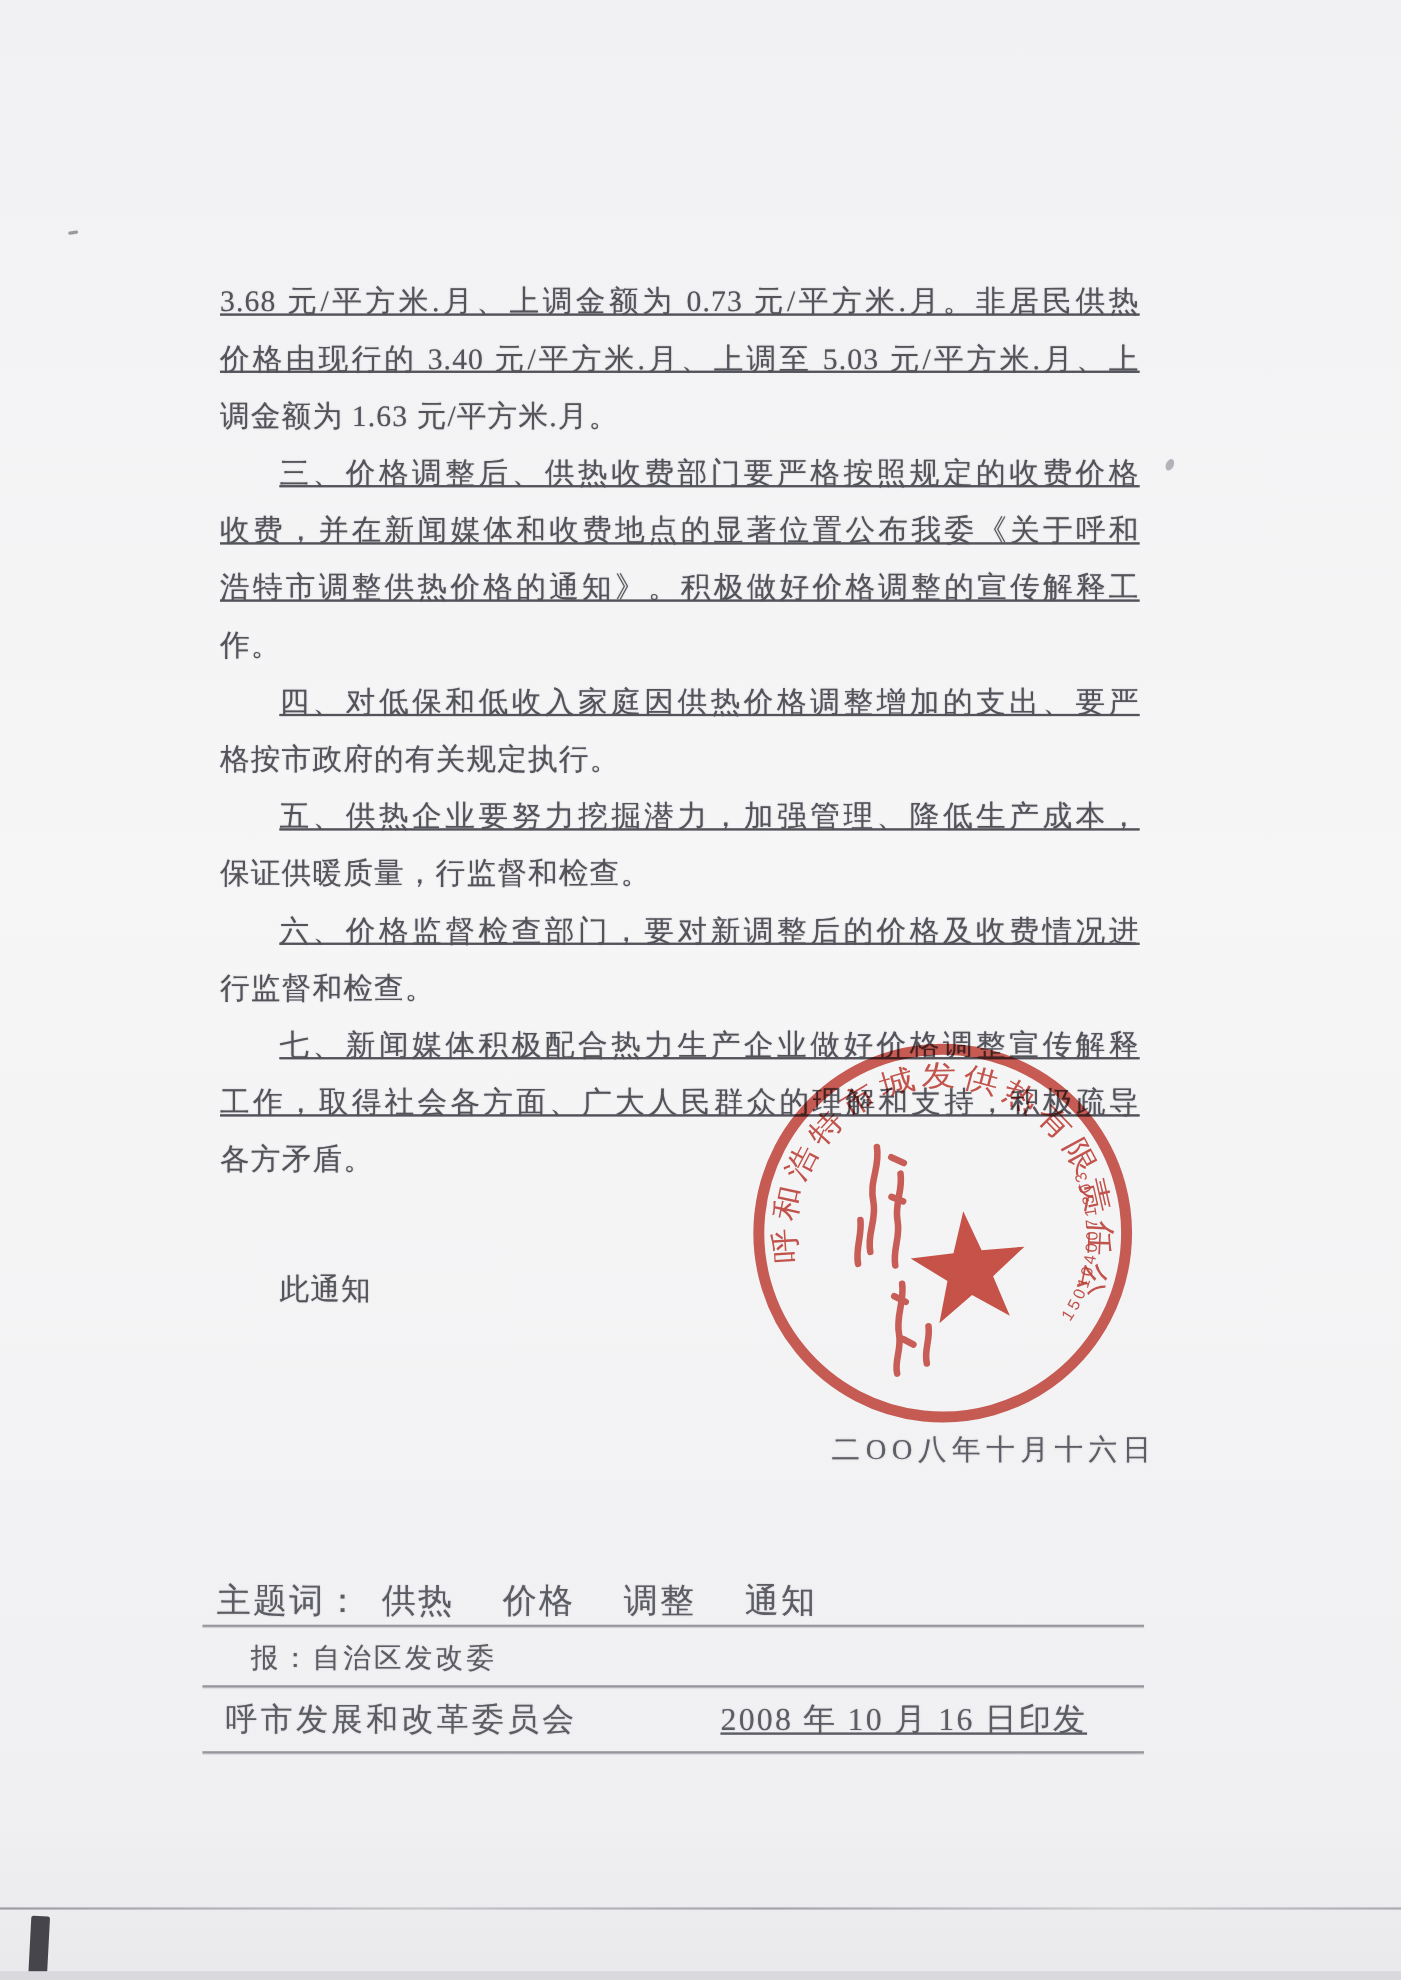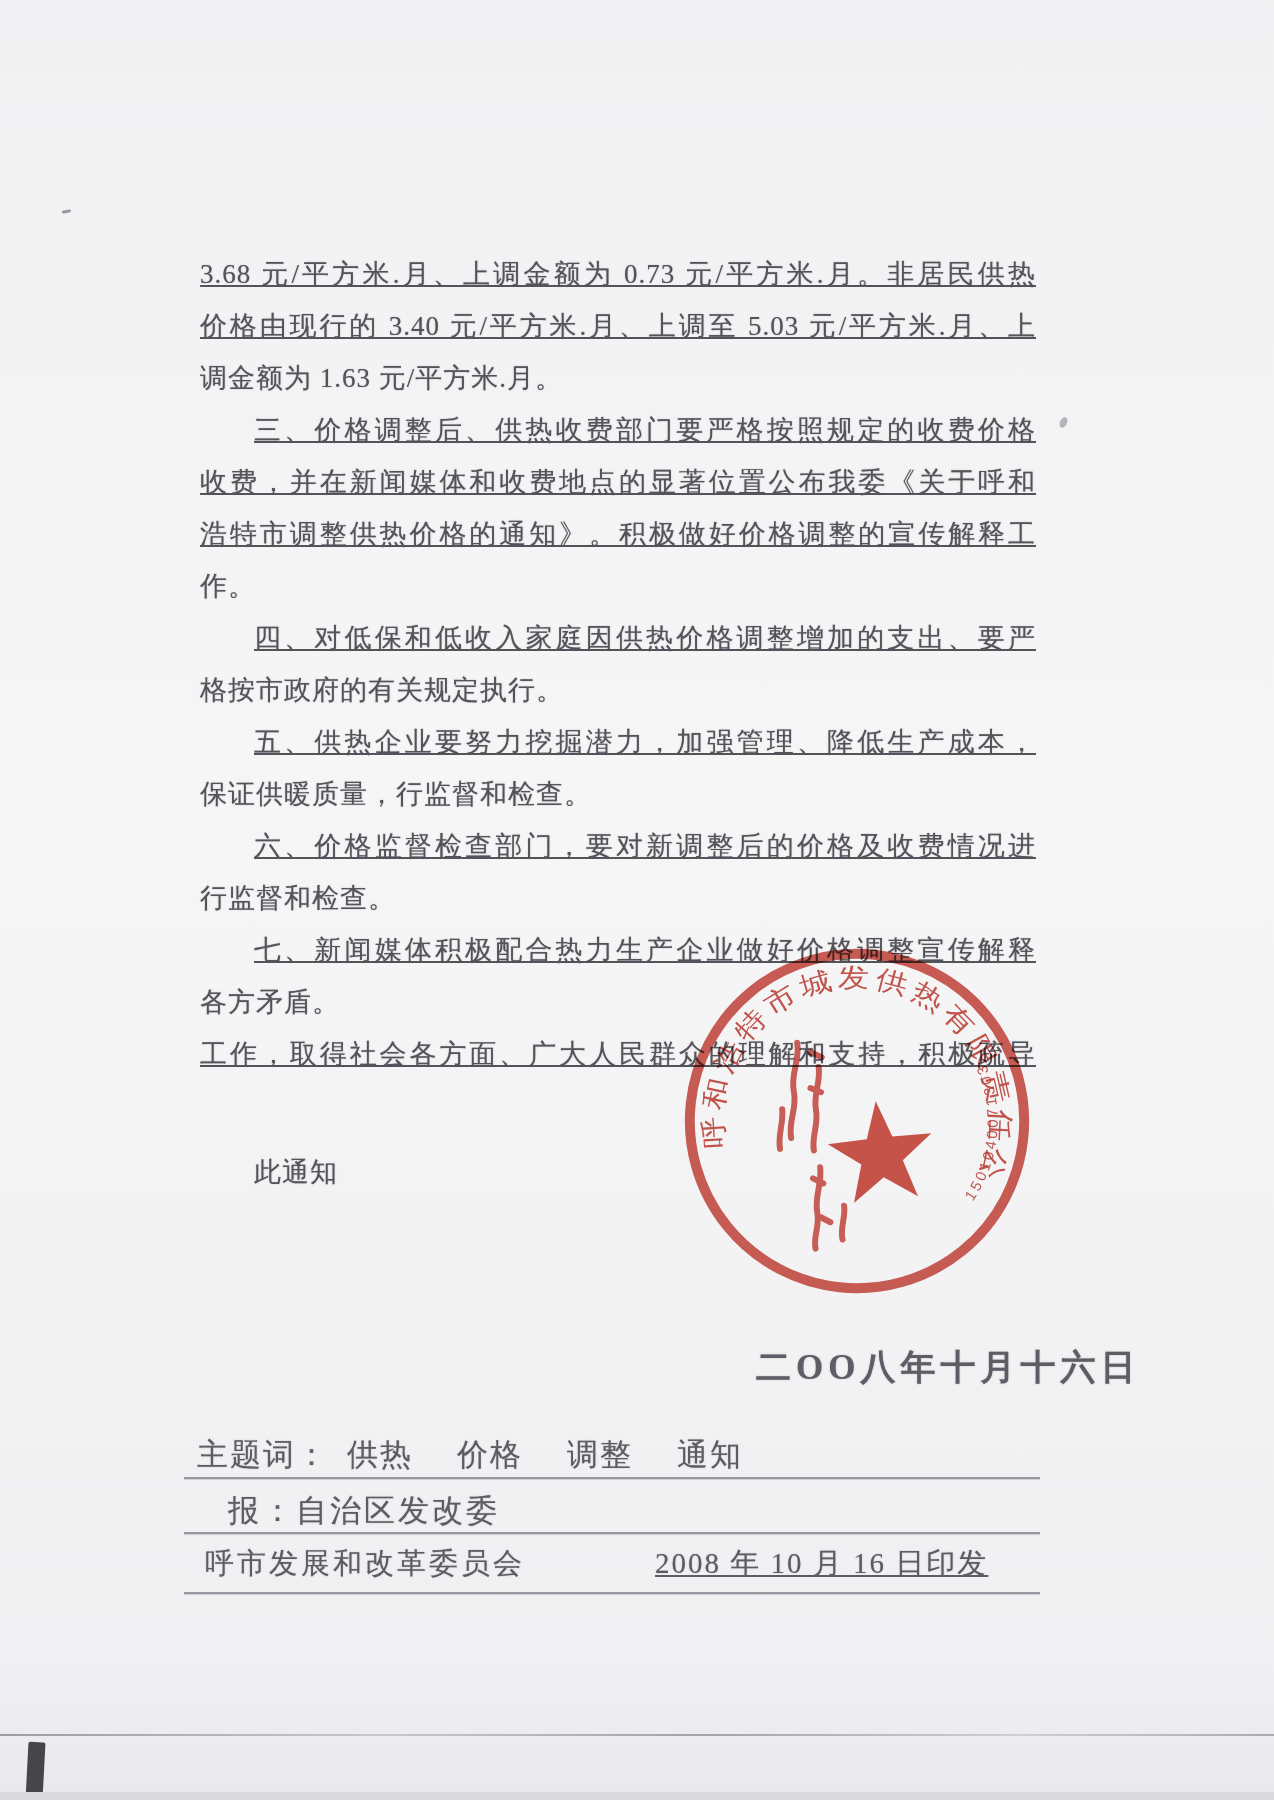--- a/index.html
+++ b/index.html
@@ -17,25 +17,24 @@
     position:absolute;left:200px;top:248px;width:836px;
     font-size:27px;line-height:52px;
   }
   .line{height:52px;white-space:nowrap;letter-spacing:1px;}
   .line.j{white-space:normal;text-align:justify;text-align-last:justify;text-decoration:underline;}
   .line.l{text-align:left;}
   .line.ind{padding-left:54px;}
   .line.gap{margin-top:66px;}
 
   .sign-date{
-    position:absolute;left:756px;top:1344px;width:300px;
-    font-size:35px;letter-spacing:5px;color:#5d5d66;
+    position:absolute;left:756px;top:1300px;width:300px;
+    font-size:26px;letter-spacing:5px;color:#5d5d66;
     text-shadow:0 0 1.5px rgba(100,100,110,.5);
     white-space:nowrap;
-    font-weight:bold;
   }
 
   
   .seal{
     position:absolute;left:658px;top:922px;width:398px;height:398px;
     transform:rotate(6deg);
     mix-blend-mode:multiply;opacity:.93;
     pointer-events:none;
   }
   .seal svg{width:100%;height:100%;}
@@ -43,21 +42,21 @@
   
   .footer-rule{position:absolute;left:184px;width:856px;height:2px;
     background:rgba(120,120,130,.75);box-shadow:0 1px 1px rgba(120,120,130,.3);}
   .rule-1{top:1477px;}
   .rule-2{top:1532px;}
   .rule-3{top:1592px;}
   .footer-row{position:absolute;white-space:nowrap;color:#5c5c64;
     text-shadow:0 0 1.2px rgba(95,95,105,.5);}
   .subject-row{left:197px;top:1434px;font-size:31px;letter-spacing:2px;}
   .subject-row .term{margin-left:44px;}
-  .report-row{left:228px;top:1490px;font-size:31px;letter-spacing:3px;}
+  .report-row{left:228px;top:1490px;font-size:25px;letter-spacing:3px;}
   .issuer-row{left:205px;top:1544px;font-size:29px;letter-spacing:3px;}
   .print-date{position:absolute;left:655px;top:1544px;font-size:29px;
     letter-spacing:2px;white-space:nowrap;color:#5c5c64;
     text-shadow:0 0 1.2px rgba(95,95,105,.5);text-decoration:underline;}
 
   
   .artifact-dash{position:absolute;left:62px;top:210px;width:9px;height:3px;
     background:#82828a;border-radius:2px;transform:rotate(-8deg);opacity:.8;}
   .artifact-scanline{position:absolute;left:0;top:1734px;width:1274px;height:2px;
     background:linear-gradient(90deg,rgba(90,90,98,.55),rgba(90,90,98,.25) 30%,rgba(90,90,98,.5) 55%,rgba(90,90,98,.2) 80%,rgba(90,90,98,.45));}
@@ -81,22 +80,22 @@
     <div class="line j">收费，并在新闻媒体和收费地点的显著位置公布我委《关于呼和</div>
     <div class="line j">浩特市调整供热价格的通知》。积极做好价格调整的宣传解释工</div>
     <div class="line l">作。</div>
     <div class="line j ind">四、对低保和低收入家庭因供热价格调整增加的支出、要严</div>
     <div class="line l">格按市政府的有关规定执行。</div>
     <div class="line j ind">五、供热企业要努力挖掘潜力，加强管理、降低生产成本，</div>
     <div class="line l">保证供暖质量，行监督和检查。</div>
     <div class="line j ind">六、价格监督检查部门，要对新调整后的价格及收费情况进</div>
     <div class="line l">行监督和检查。</div>
     <div class="line j ind">七、新闻媒体积极配合热力生产企业做好价格调整宣传解释</div>
+    <div class="line j">工作，取得社会各方面、广大人民群众的理解和支持，积极疏导</div>
     <div class="line l">各方矛盾。</div>
-    <div class="line j">工作，取得社会各方面、广大人民群众的理解和支持，积极疏导</div>
     <div class="line l ind gap">此通知</div>
   </div>
 
   <div class="sign-date">二OO八年十月十六日</div>
 
   <div class="seal">
     <svg viewBox="0 0 400 400" xmlns="http://www.w3.org/2000/svg">
       <defs>
         <path id="arcTop" d="M 73 246 A 135 135 0 1 1 327 246" fill="none"></path>
         <path id="arcNum" d="M 319 277 A 142 142 0 0 0 281 84" fill="none"></path>

